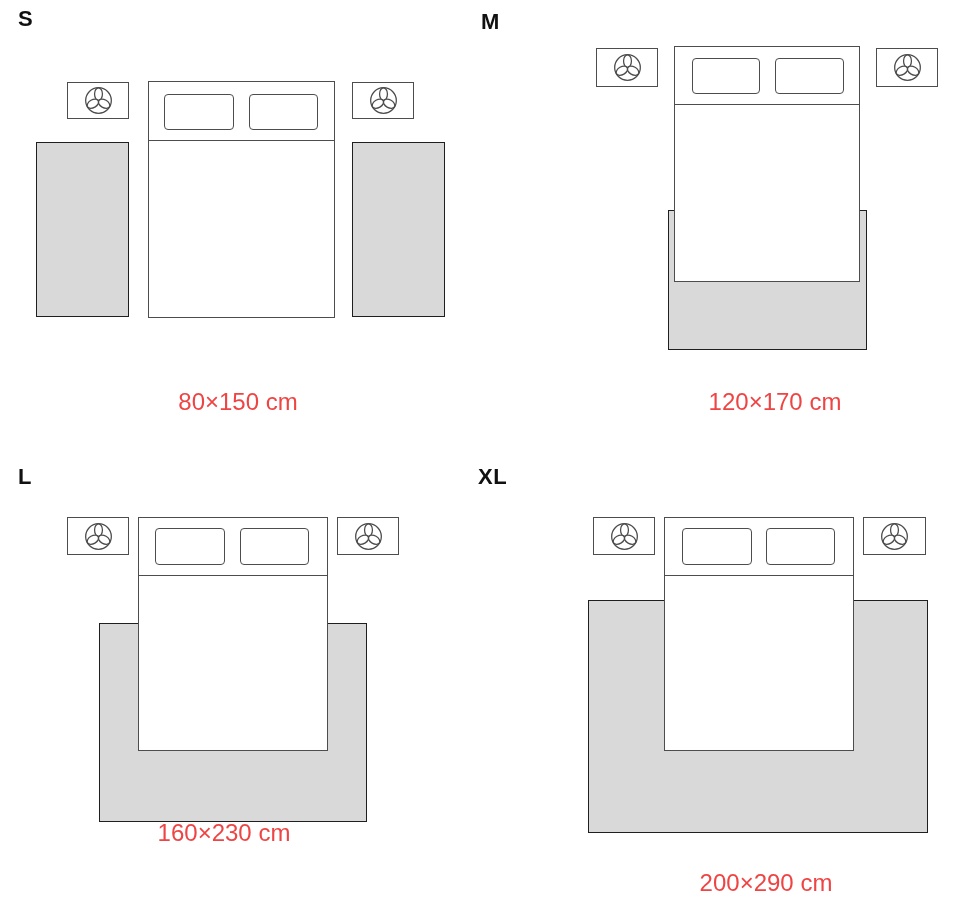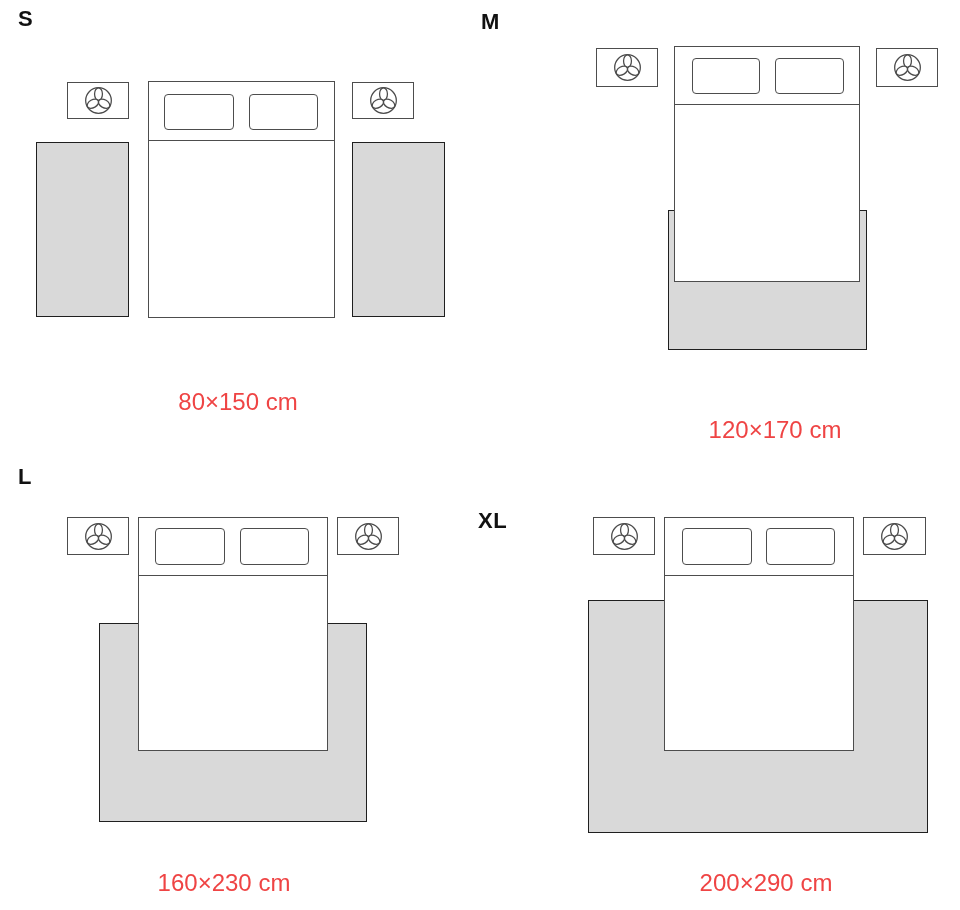--- a/index.html
+++ b/index.html
@@ -79,35 +79,35 @@
 
   
   .m-letter   { left: 481px; top: 9px; }
   .m-ns-left  { left: 596px; top: 48px;  width: 62px; height: 39px; }
   .m-ns-right { left: 876px; top: 48px;  width: 62px; height: 39px; }
   .m-rug      { left: 668px; top: 210px; width: 199px; height: 140px; }
   .m-bed      { left: 674px; top: 46px;  width: 186px; height: 236px; }
   .m-bed .headboard-divider { top: 57px; }
   .m-bed .pillow-1 { left: 17px;  top: 11px; width: 68px; height: 36px; }
   .m-bed .pillow-2 { left: 100px; top: 11px; width: 69px; height: 36px; }
-  .m-label    { left: 635px; top: 388px; margin-top: 28px; }
+  .m-label    { left: 635px; top: 388px; }
 
   
   .l-letter   { left: 18px;  top: 464px; }
   .l-ns-left  { left: 67px;  top: 517px; width: 62px; height: 38px; }
   .l-ns-right { left: 337px; top: 517px; width: 62px; height: 38px; }
   .l-rug      { left: 99px;  top: 623px; width: 268px; height: 199px; }
   .l-bed      { left: 138px; top: 517px; width: 190px; height: 234px; }
   .l-bed .headboard-divider { top: 57px; }
   .l-bed .pillow-1 { left: 16px;  top: 10px; width: 70px; height: 37px; }
   .l-bed .pillow-2 { left: 101px; top: 10px; width: 69px; height: 37px; }
-  .l-label    { left: 84px;  top: 869px; }
-
-  
-  .xl-letter   { left: 478px; top: 464px; margin-top: 44px; }
+  .l-label    { left: 84px;  top: 819px; }
+
+  
+  .xl-letter   { left: 478px; top: 464px; }
   .xl-ns-left  { left: 593px; top: 517px; width: 62px; height: 38px; }
   .xl-ns-right { left: 863px; top: 517px; width: 63px; height: 38px; }
   .xl-rug      { left: 588px; top: 600px; width: 340px; height: 233px; }
   .xl-bed      { left: 664px; top: 517px; width: 190px; height: 234px; }
   .xl-bed .headboard-divider { top: 57px; }
   .xl-bed .pillow-1 { left: 17px;  top: 10px; width: 70px; height: 37px; }
   .xl-bed .pillow-2 { left: 101px; top: 10px; width: 69px; height: 37px; }
   .xl-label    { left: 626px; top: 869px; }
 </style>
 </head>

